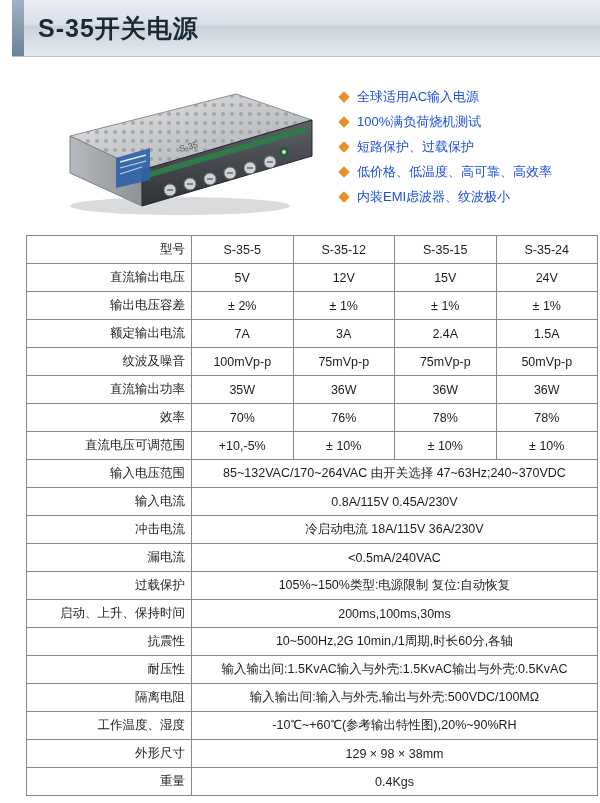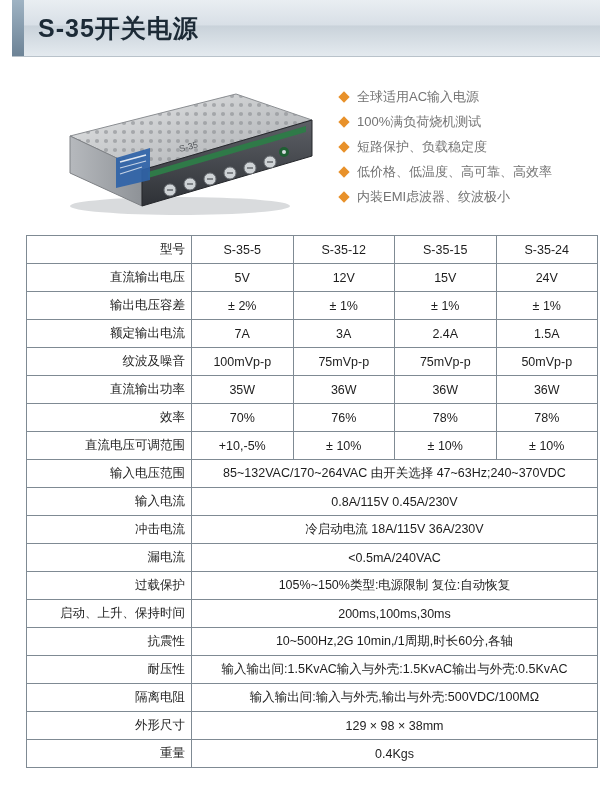--- a/index.html
+++ b/index.html
@@ -63,21 +63,21 @@
     flex: 1;
     padding-left: 10px;
     padding-top: 4px;
   }
   .feature-row {
     display: flex;
     align-items: flex-start;
     margin-bottom: 9px;
     font-size: 13px;
     line-height: 16px;
-    color: #737373;
+    color: #1d4ed8;
   }
   .diamond {
     width: 8px;
     height: 8px;
     background: #e8912a;
     transform: rotate(45deg);
     margin: 4px 9px 0 0;
     flex: 0 0 8px;
   }
 
@@ -187,21 +187,21 @@
       <div class="feature-row">
         <span class="diamond"></span>
         <span>全球适用AC输入电源</span>
       </div>
       <div class="feature-row">
         <span class="diamond"></span>
         <span>100%满负荷烧机测试</span>
       </div>
       <div class="feature-row">
         <span class="diamond"></span>
-        <span>短路保护、负载稳定度</span>
+        <span>短路保护、过载保护</span>
       </div>
       <div class="feature-row">
         <span class="diamond"></span>
         <span>低价格、低温度、高可靠、高效率</span>
       </div>
       <div class="feature-row">
         <span class="diamond"></span>
         <span>内装EMI虑波器、纹波极小</span>
       </div>
     </div>
@@ -298,20 +298,24 @@
         </tr>
         <tr>
           <td class="label">耐压性</td>
           <td class="wide" colspan="4">输入输出间:1.5KvAC输入与外壳:1.5KvAC输出与外壳:0.5KvAC</td>
         </tr>
         <tr>
           <td class="label">隔离电阻</td>
           <td class="wide" colspan="4">输入输出间:输入与外壳,输出与外壳:500VDC/100MΩ</td>
         </tr>
         <tr>
+          <td class="label">工作温度、湿度</td>
+          <td class="wide" colspan="4">-10℃~+60℃(参考输出特性图),20%~90%RH</td>
+        </tr>
+        <tr>
           <td class="label">外形尺寸</td>
           <td class="wide" colspan="4">129 × 98 × 38mm</td>
         </tr>
         <tr>
           <td class="label">重量</td>
           <td class="wide" colspan="4">0.4Kgs</td>
         </tr>
 
       </tbody>
     </table>

